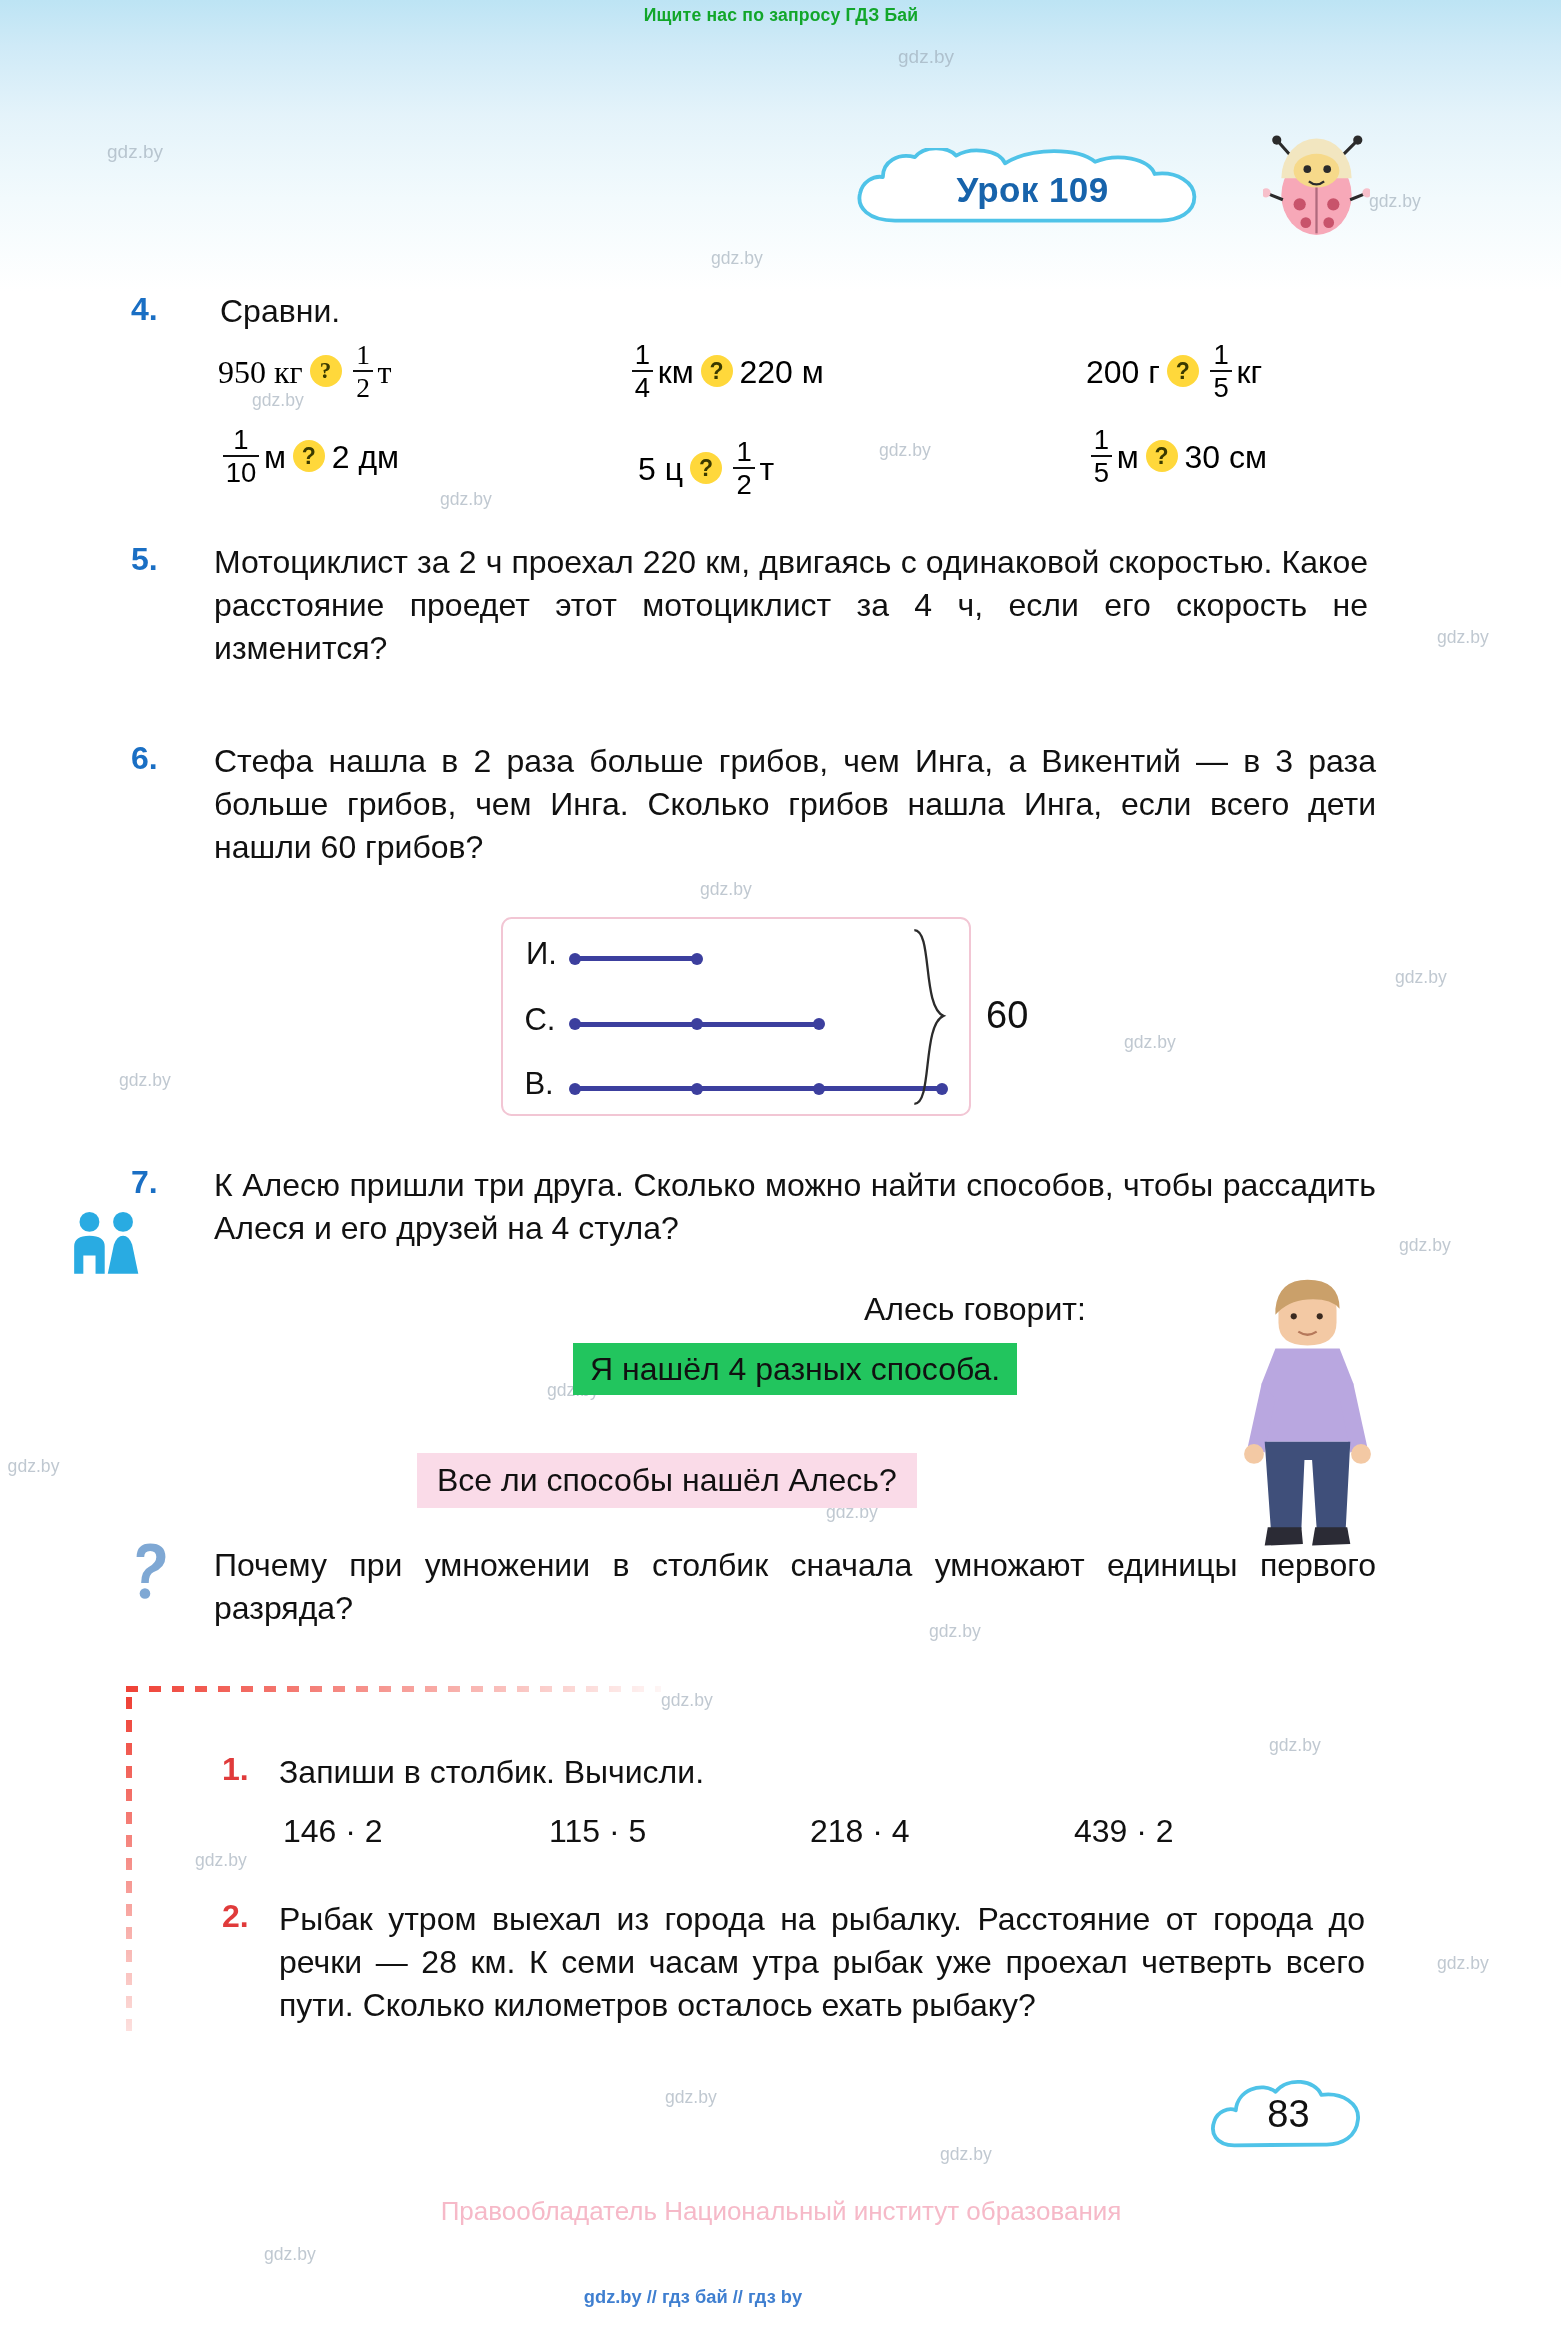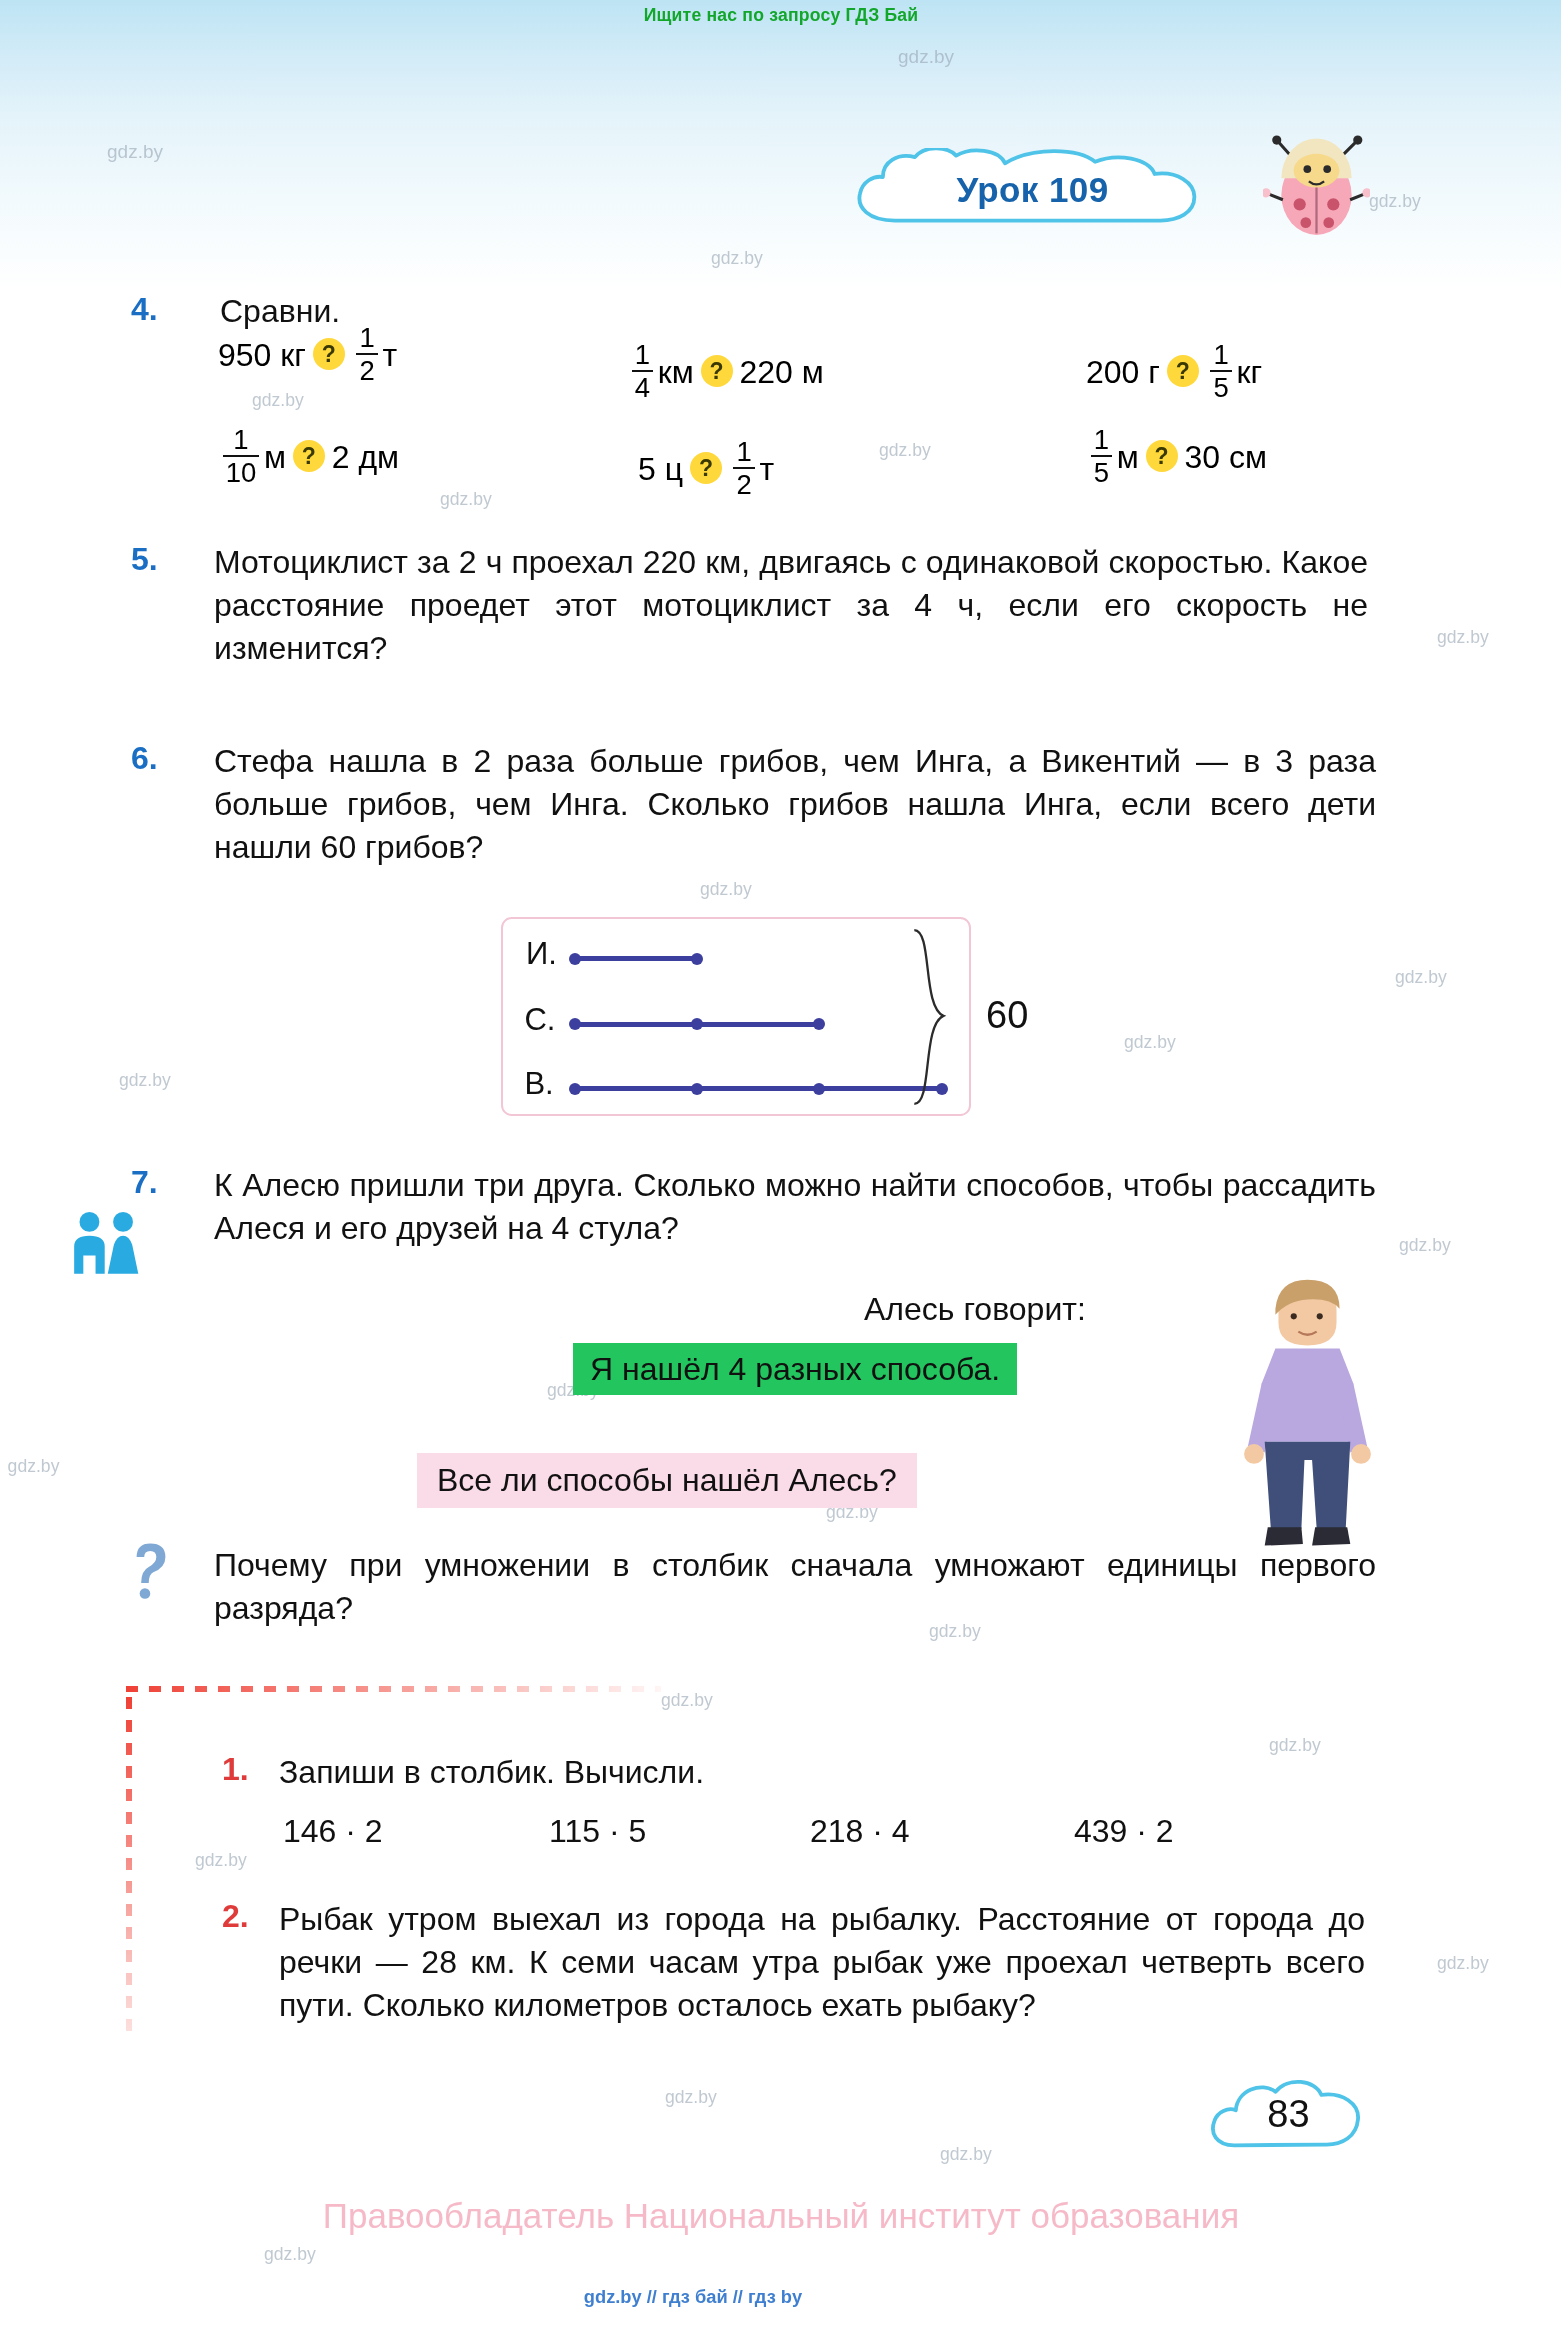--- a/index.html
+++ b/index.html
@@ -297,21 +297,21 @@
     font-size: 38px;
     color: #111;
   }
 
   .copyright {
     position: absolute;
     left: 0;
     top: 2196px;
     width: 1562px;
     text-align: center;
-    font-size: 35px;
+    font-size: 26px;
     color: #f6b9c8;
   }
 
   .footer {
     position: absolute;
     left: 0;
     top: 2286px;
     width: 1386px;
     text-align: center;
     font-size: 18.3px;
@@ -378,21 +378,21 @@
     <circle cx="86" cy="116" r="7" fill="#c8536b"></circle>
     <path d="M26 86 L6 78 M114 86 L134 78" stroke="#2b2b2b" stroke-width="4"></path>
     <circle cx="4" cy="77" r="6" fill="#f7c0cb"></circle>
     <circle cx="136" cy="77" r="6" fill="#f7c0cb"></circle>
   </svg>
 </div>
 
 <div class="ex-num" style="left:131px; top:291px;">4.</div>
 <div class="ex" style="left:220px; top:291px;">Сравни.</div>
 
-<div class="cmp-row" style="position:absolute; left:218px; top:326px;">
+<div class="cmp-row" style="position:absolute; left:218px; top:343px;font-family:Liberation Serif, serif;">
   <div class="cmp-item">
     <span>950 кг</span>
     <span class="qmark">?</span>
     <span class="frac">
       <span class="num">1</span>
       <span class="bar"></span>
       <span class="den">2</span>
     </span>
     <span>т</span>
   </div>

